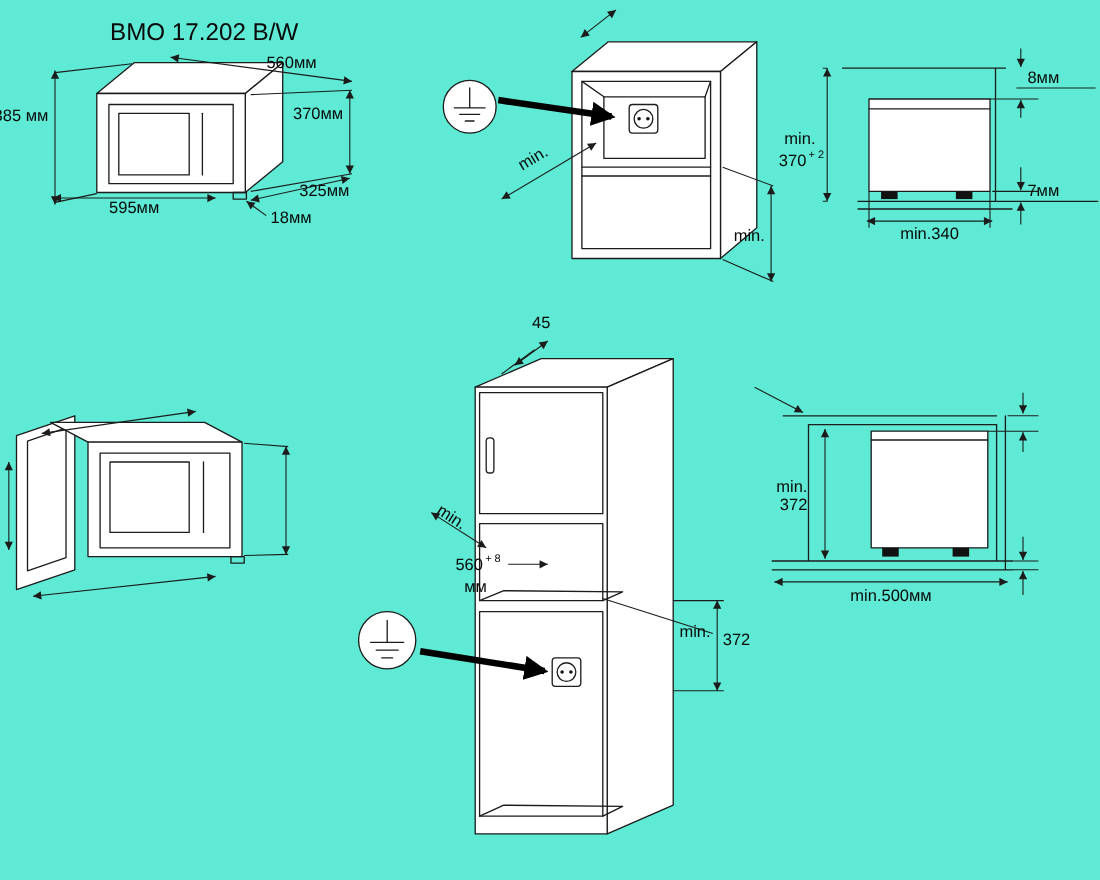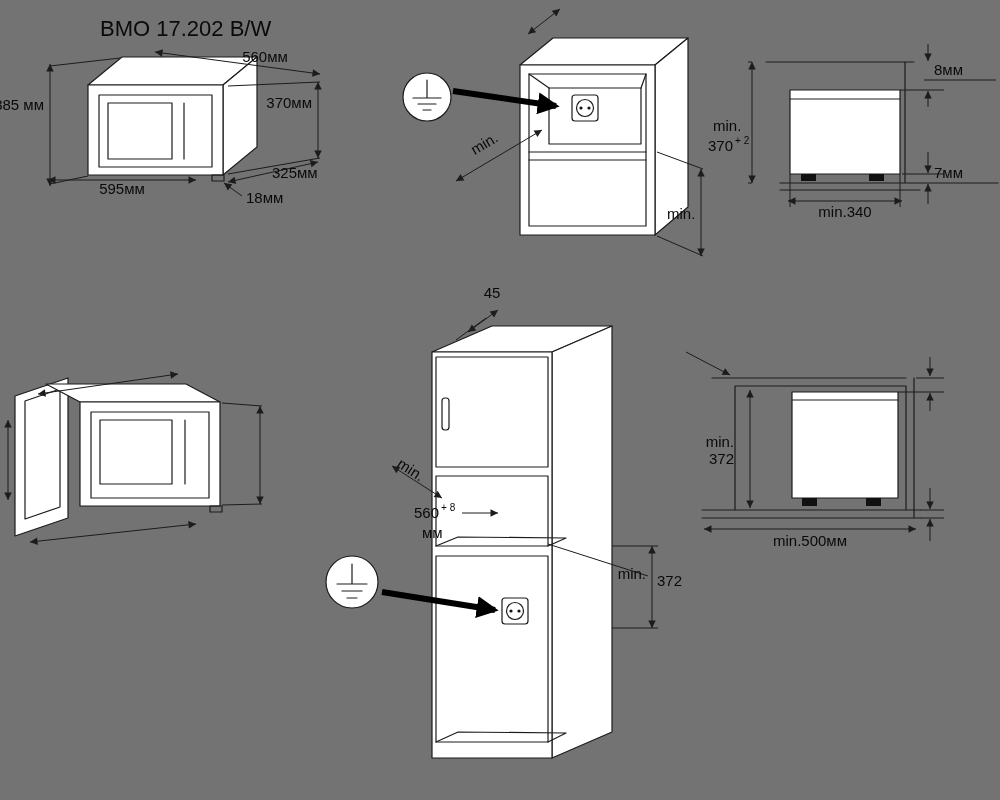--- a/index.html
+++ b/index.html
@@ -1,16 +1,16 @@
 <!DOCTYPE html>
 <html><head>
 <meta charset="utf-8">
 <style>
   html,body{margin:0;padding:0;background:#fff;}
-  .canvas{width:1000px;height:800px;background:#737373;position:relative;overflow:hidden;}
+  .canvas{width:1000px;height:800px;background:#5eead4;position:relative;overflow:hidden;}
   svg{display:block;}
   .ln{stroke:#1c1c1c;stroke-width:1.2;fill:none;stroke-linejoin:round;stroke-linecap:round;}
   .fw{fill:#ffffff;}
   .dim{stroke:#1c1c1c;stroke-width:1;fill:none;}
   .thick{stroke:#000;stroke-width:6;fill:none;}
   .blk{fill:#111;stroke:none;}
   .lbl{font-family:"Liberation Sans",sans-serif;font-size:15px;fill:#0a0a0a;}
   .sup{font-size:10px;}
   .title{font-size:22px;}
 </style>

